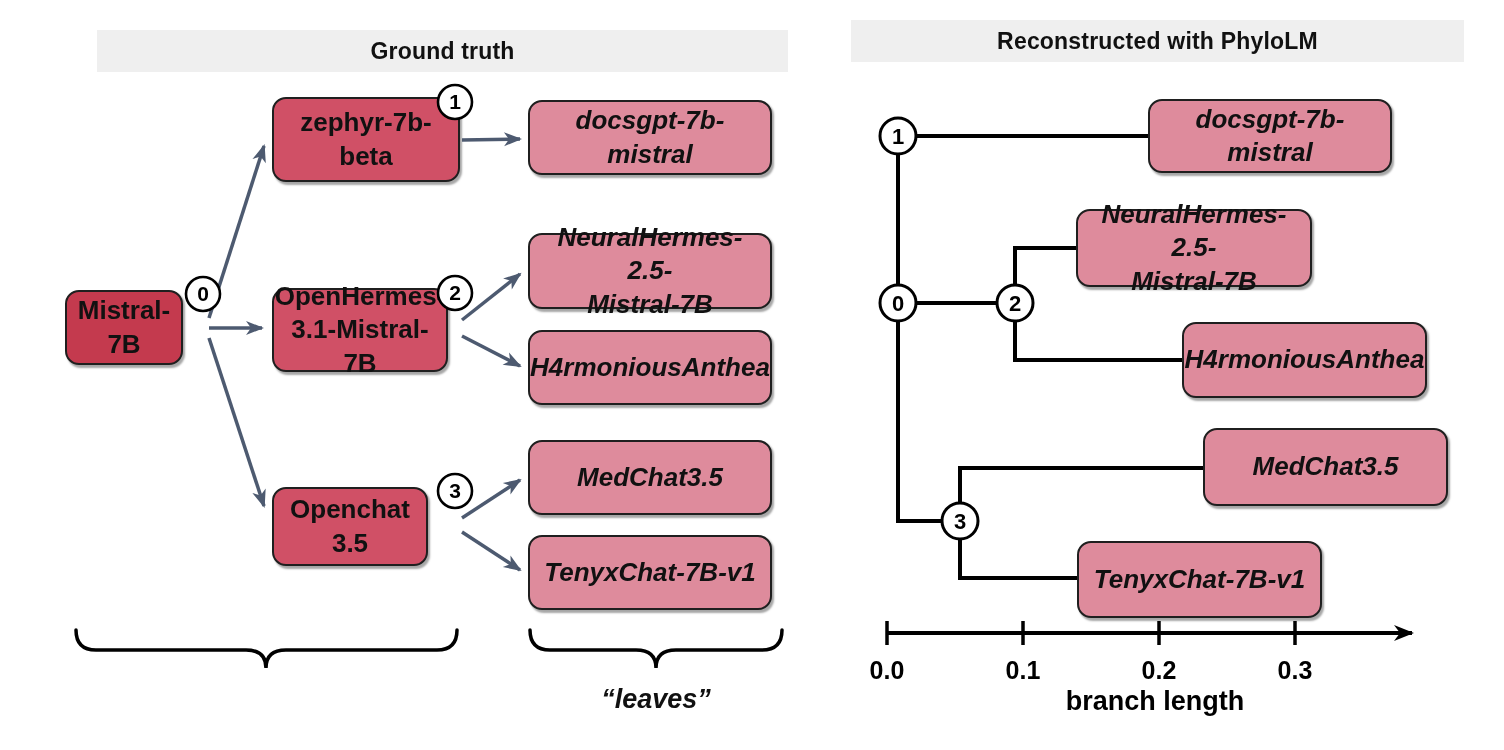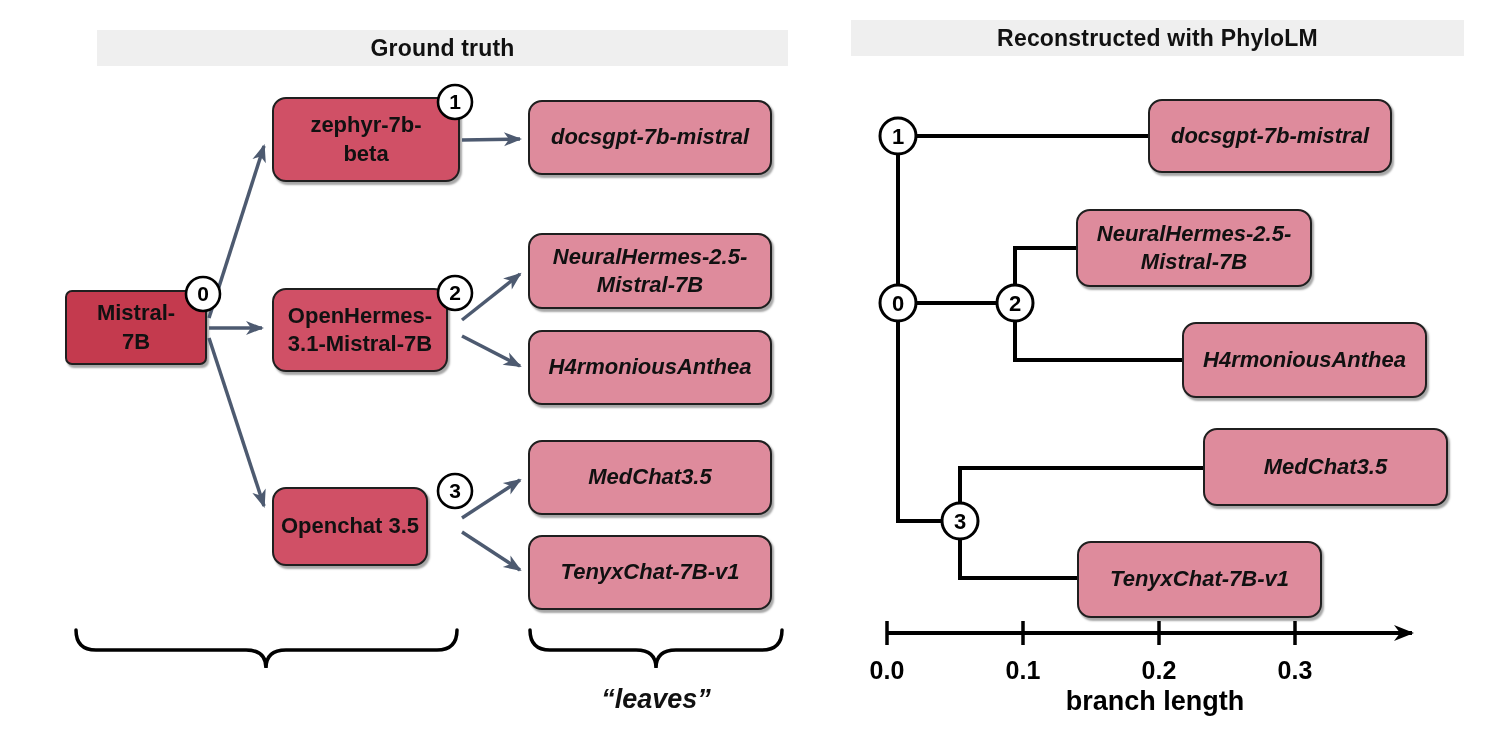--- a/index.html
+++ b/index.html
@@ -1,28 +1,28 @@
 <!DOCTYPE html>
 <html><head>
 <meta charset="utf-8">
 <style>
   html,body{margin:0;padding:0;background:#ffffff;}
   .page{
     position:relative;width:1504px;height:750px;background:#ffffff;overflow:hidden;
     font-family:"Liberation Sans", sans-serif;font-weight:bold;color:#111;
   }
   .band{
-    position:absolute;height:36px;background:#efefef;
+    position:absolute;height:42px;background:#efefef;
     display:flex;align-items:center;justify-content:center;
     font-size:23px;letter-spacing:.2px;
   }
   .nodebox{
     position:absolute;border:2.2px solid #1f1f1f;border-radius:14px;
     display:flex;flex-direction:column;align-items:center;justify-content:center;
-    text-align:center;font-size:22px;line-height:1.28;
+    text-align:center;font-size:26px;line-height:1.28;
     box-shadow:2px 2.5px 2px rgba(0,0,0,.35);
     box-sizing:border-box;padding:2px 6px;
   }
   .root-box{background:var(--root-box);}
   .mid-box{background:var(--mid-box);}
   .leaf-box{background:var(--leaf-box);font-style:italic;}
   .caption{
     position:absolute;width:220px;text-align:center;font-size:27px;
   }
   svg.overlay{position:absolute;left:0;top:0;pointer-events:none;}
@@ -33,21 +33,21 @@
 
 <div class="page" style="--root-box:#c43a4e;--mid-box:#d05066;--leaf-box:#de8b9c;">
 
   <div class="band" style="left:97px;top:30px;width:691px;">
     <span>Ground truth</span>
   </div>
   <div class="band" style="left:851px;top:20px;width:613px;">
     <span>Reconstructed with PhyloLM</span>
   </div>
 
-  <div class="nodebox root-box" style="left:65px;top:290px;width:142px;height:75px;border-radius:7px;">
+  <div class="nodebox root-box" style="left:65px;top:290px;width:118px;height:75px;">
     <div>Mistral-</div>
     <div>7B</div>
   </div>
 
   <div class="nodebox mid-box" style="left:272px;top:97px;width:188px;height:85px;">
     <div>zephyr-7b-</div>
     <div>beta</div>
   </div>
 
   <div class="nodebox mid-box" style="left:272px;top:288px;width:176px;height:84px;">

